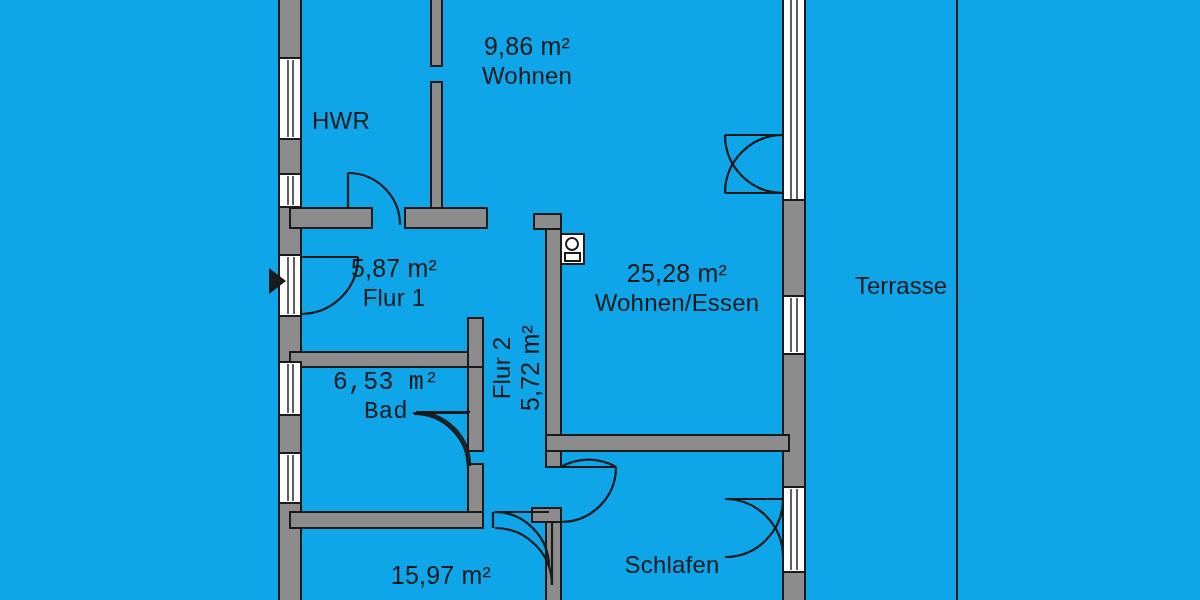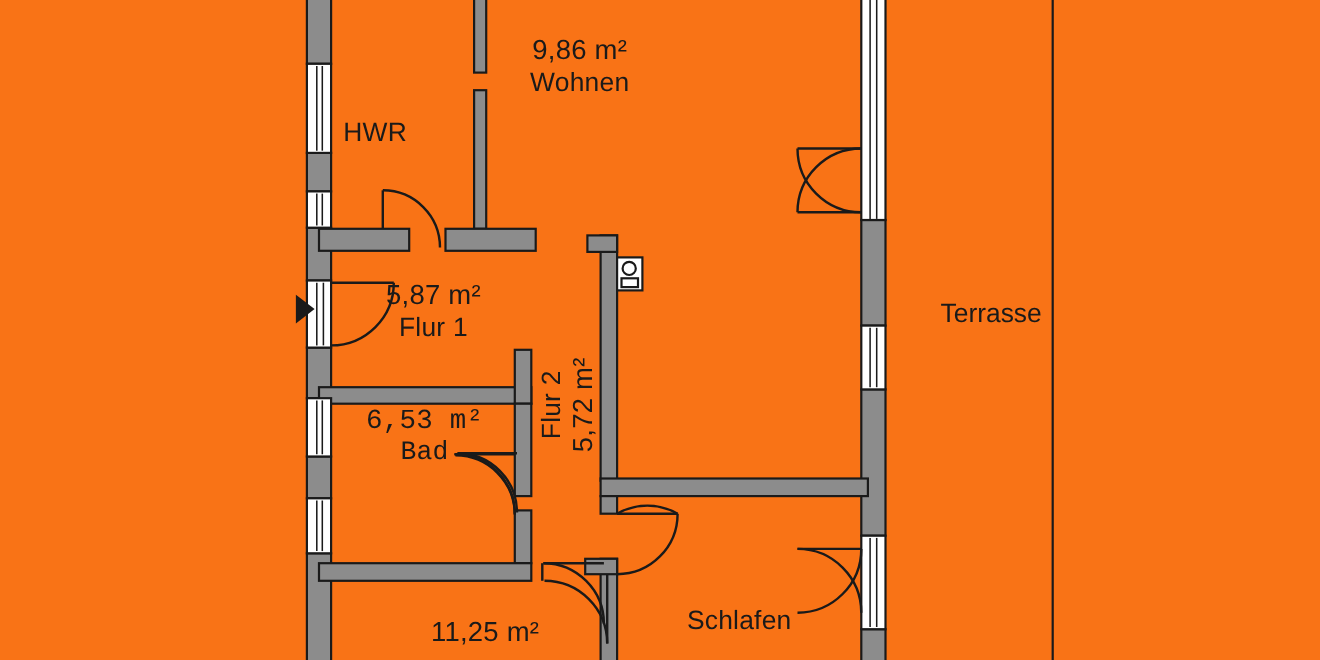--- a/index.html
+++ b/index.html
@@ -7,21 +7,21 @@
     padding: 0;
     background: #ffffff;
   }
   body {
     font-family: "Liberation Sans", sans-serif;
   }
   #plan-root {
     position: relative;
     width: 1200px;
     height: 600px;
-    background: #f97316;
+    background: #0ea5e9;
     overflow: hidden;
   }
   #plan-svg {
     position: absolute;
     left: 0;
     top: 0;
     width: 1200px;
     height: 600px;
     display: block;
   }
@@ -260,35 +260,39 @@
 
   <div class="room-label" style="left:341px; top:107px; transform:translateX(-50%);">
     <div class="room-name">HWR</div>
   </div>
 
   <div class="room-label" style="left:394px; top:254px; transform:translateX(-50%);">
     <div class="room-area">5,87 m²</div>
     <div class="room-name">Flur 1</div>
   </div>
 
+  <div class="room-label" style="left:677px; top:259px; transform:translateX(-50%);">
+    <div class="room-area">25,28 m²</div>
+    <div class="room-name">Wohnen/Essen</div>
+  </div>
 
   <div class="room-label label-vertical vert-rot" style="left:517px; top:368px; transform:translate(-50%,-50%) rotate(-90deg);">
     <div style="display:flex; flex-direction:column-reverse; align-items:center;">
       <div class="room-area">5,72 m²</div>
       <div class="room-name">Flur 2</div>
     </div>
   </div>
 
   <div class="room-label" style="left:386px; top:368px; transform:translateX(-50%);font-family:Liberation Mono, monospace;">
     <div class="room-area">6,53 m²</div>
     <div class="room-name">Bad</div>
   </div>
 
   <div class="room-label" style="left:441px; top:561px; transform:translateX(-50%);">
-    <div class="room-area">11,25 m²</div>
+    <div class="room-area">15,97 m²</div>
     <div class="room-name"></div>
   </div>
 
   <div class="room-label" style="left:672px; top:551px; transform:translateX(-50%);">
     <div class="room-name">Schlafen</div>
   </div>
 
   <div class="outside-label" style="left:855px; top:272px;">Terrasse</div>
 
 </div>

